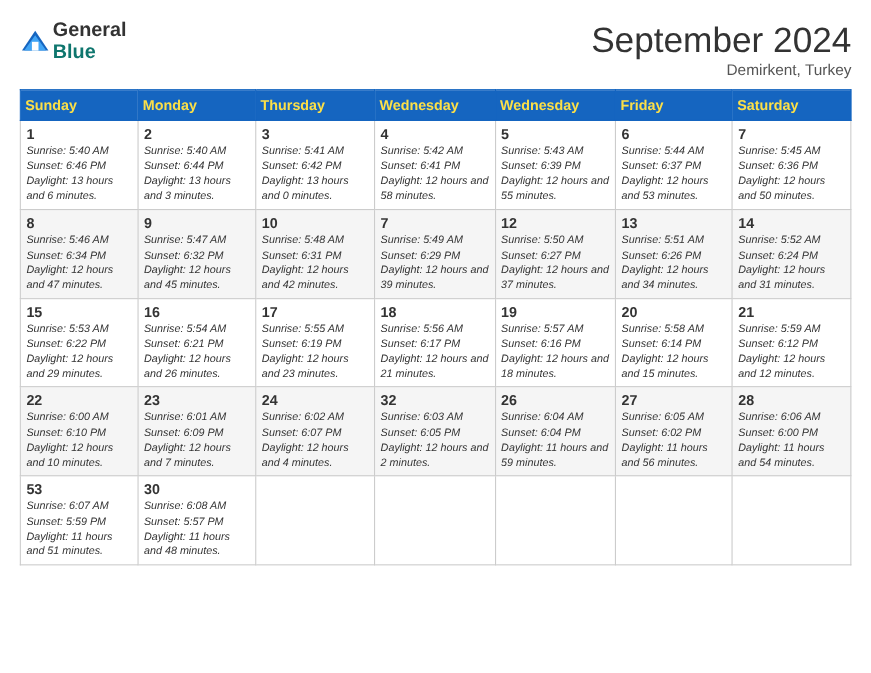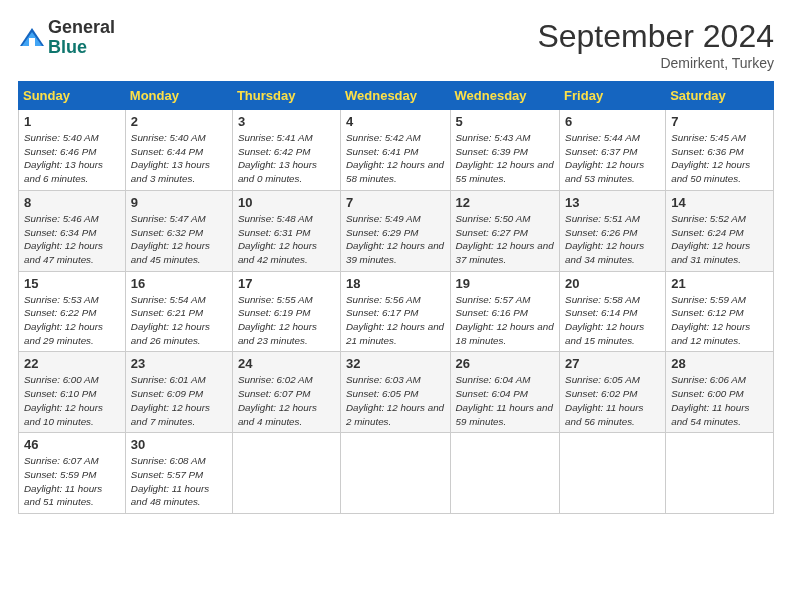--- a/index.html
+++ b/index.html
@@ -250,21 +250,21 @@
         <span class="day-number">27</span>
         <span class="day-info">Sunrise: 6:05 AM<br>Sunset: 6:02 PM<br>Daylight: 11 hours and 56 minutes.</span>
       </td>
           <td>
         <span class="day-number">28</span>
         <span class="day-info">Sunrise: 6:06 AM<br>Sunset: 6:00 PM<br>Daylight: 11 hours and 54 minutes.</span>
       </td>
         </tr>
         <tr>
           <td>
-        <span class="day-number">46</span>
+        <span class="day-number">53</span>
         <span class="day-info">Sunrise: 6:07 AM<br>Sunset: 5:59 PM<br>Daylight: 11 hours and 51 minutes.</span>
       </td>
           <td>
         <span class="day-number">30</span>
         <span class="day-info">Sunrise: 6:08 AM<br>Sunset: 5:57 PM<br>Daylight: 11 hours and 48 minutes.</span>
       </td>
           <td class="empty-cell"></td>
           <td class="empty-cell"></td>
           <td class="empty-cell"></td>
           <td class="empty-cell"></td>

